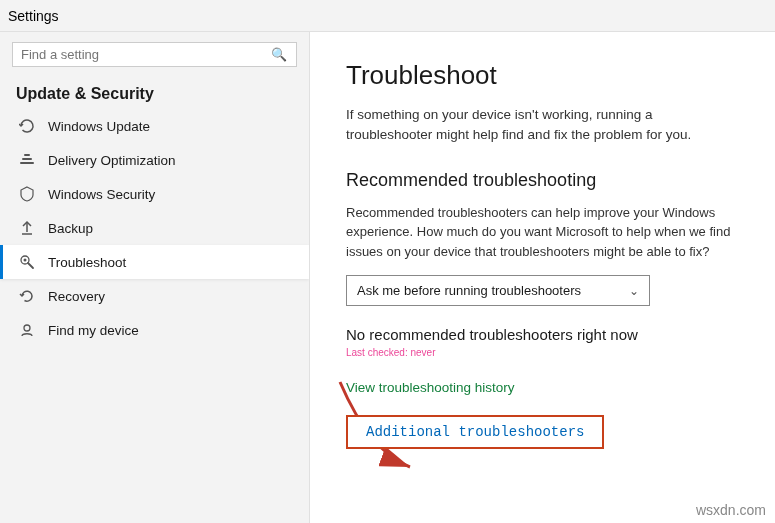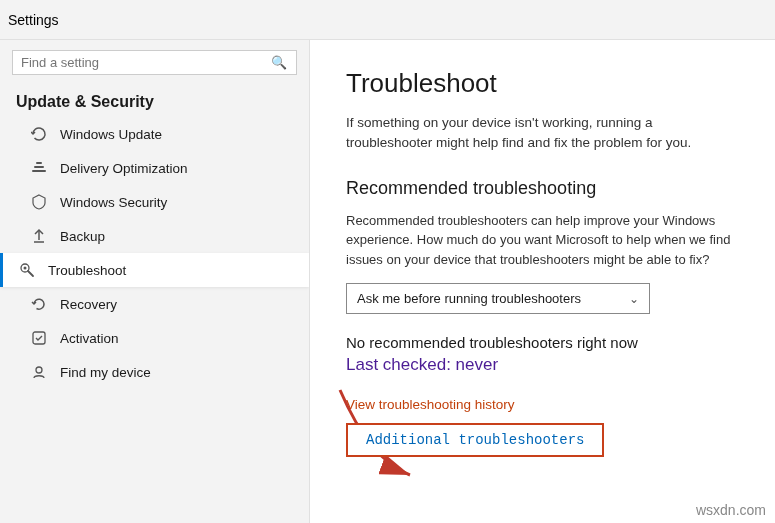--- a/index.html
+++ b/index.html
@@ -14,21 +14,21 @@
       flex-direction: column;
     }
     .window {
       display: flex;
       flex-direction: column;
       height: 100%;
       background: #fff;
     }
     .title-bar {
       background: #f3f3f3;
-      height: 40px;
+      height: 32px;
       display: flex;
       align-items: center;
       padding: 0 8px;
       border-bottom: 1px solid #e0e0e0;
       flex-shrink: 0;
     }
     .content-area {
       display: flex;
       flex: 1;
       overflow: hidden;
@@ -66,21 +66,21 @@
     }
     .section-title {
       font-weight: 700;
       font-size: 16px;
       color: #1a1a1a;
       padding: 8px 16px 6px 16px;
     }
     .nav-item {
       display: flex;
       align-items: center;
-      padding: 9px 28px;
+      padding: 9px 16px;
       cursor: pointer;
       color: #1a1a1a;
       font-size: 13.5px;
       position: relative;
     }
     .nav-item.active {
       background: #fff;
       border-left: 3px solid #0078d4;
       padding-left: 13px;
       box-shadow: 0 1px 3px rgba(0,0,0,0.08);
@@ -148,30 +148,30 @@
     .dropdown-arrow {
       font-size: 12px;
       color: #555;
     }
     .no-troubleshooters {
       font-size: 15px;
       color: #1a1a1a;
       margin-bottom: 4px;
     }
     .last-checked {
-      font-size: 17px;
-      color: #4c1d95;
+      font-size: 10px;
+      color: #ec4899;
       margin-bottom: 22px;
     }
     .link-text {
-      color: #c2410c;
+      color: #15803d;
       font-size: 13.5px;
       cursor: pointer;
       text-decoration: none;
-      margin-bottom: 11px;
+      margin-bottom: 20px;
       display: block;
     }
     .additional-btn {
       display: inline-block;
       border: 2px solid #c8401a;
       color: #0067b8;
       padding: 7px 18px;
       font-size: 14px;
       cursor: pointer;
       background: #fff;
@@ -259,29 +259,20 @@
               <svg width="16" height="16" viewBox="0 0 16 16">
                 <path d="M3 8 A5 5 0 1 1 5.5 12.5" stroke="#555" stroke-width="1.5" fill="none"></path>
                 <polyline points="1,6 3,8 5,6" stroke="#555" stroke-width="1.5" fill="none"></polyline>
               </svg>
             </span>
             <span>Recovery</span>
           </div>
           <div class="nav-item">
             <span class="icon">
               <svg width="16" height="16" viewBox="0 0 16 16">
-                <rect x="2" y="2" width="12" height="12" rx="2" stroke="#555" stroke-width="1.3" fill="none"></rect>
-                <polyline points="5,8 7,10 11,6" stroke="#555" stroke-width="1.4" fill="none"></polyline>
-              </svg>
-            </span>
-            <span>Activation</span>
-          </div>
-          <div class="nav-item">
-            <span class="icon">
-              <svg width="16" height="16" viewBox="0 0 16 16">
                 <circle cx="8" cy="6" r="3" stroke="#555" stroke-width="1.3" fill="none"></circle>
                 <path d="M3 14 C3 11 13 11 13 14" stroke="#555" stroke-width="1.3" fill="none"></path>
               </svg>
             </span>
             <span>Find my device</span>
           </div>
         </div>
     </div>
 
     <div class="main-content">

